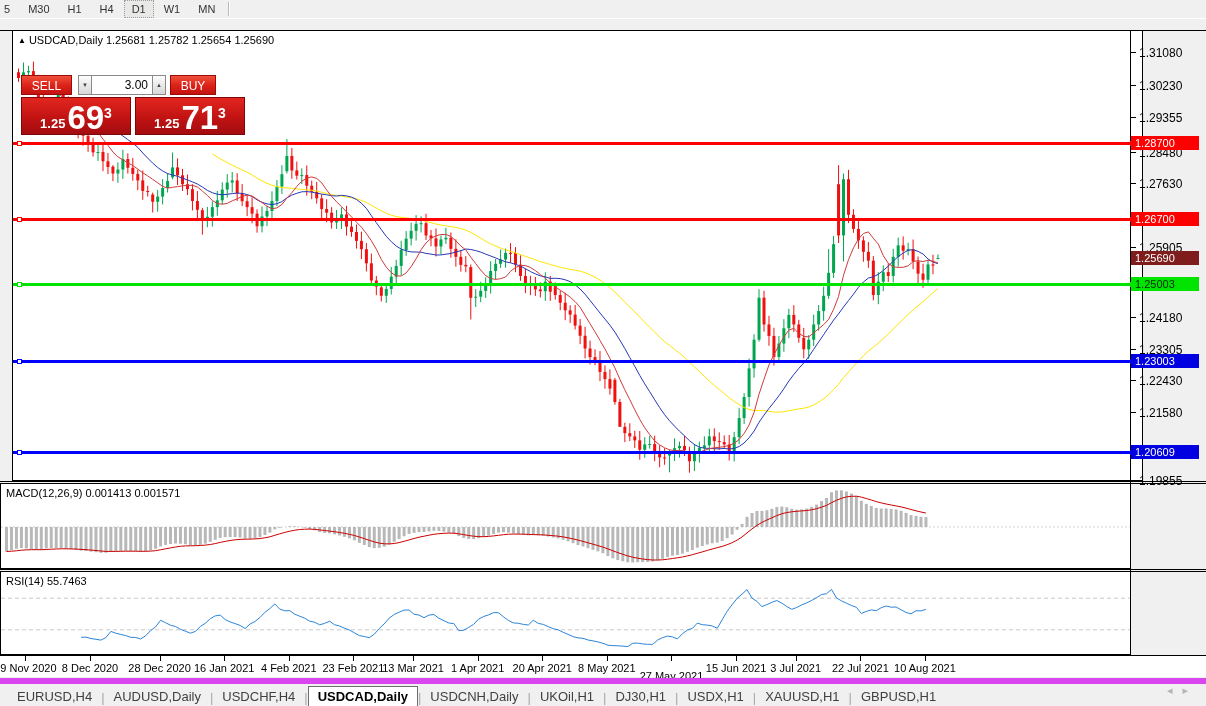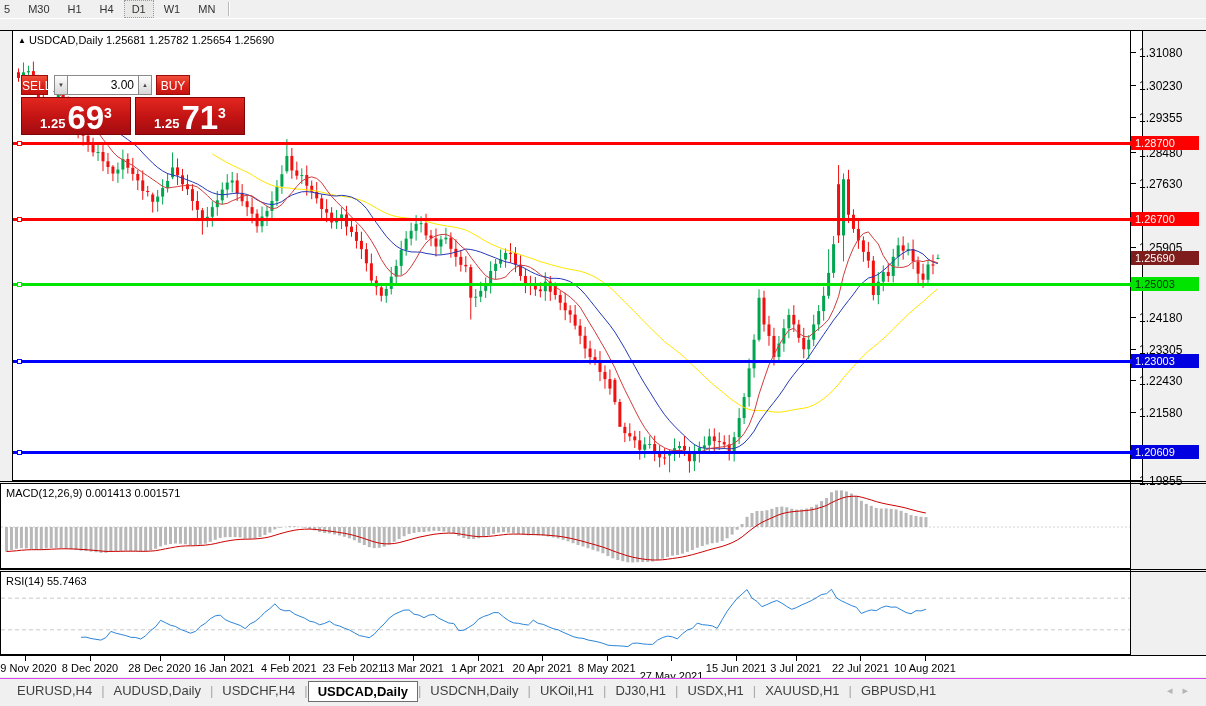--- a/index.html
+++ b/index.html
@@ -29,37 +29,37 @@
   .ytick-line{position:absolute;width:5px;height:1px;background:#000;left:1131px;}
   .ytick-label{position:absolute;left:1139px;font-size:12px;color:#000;white-space:nowrap;}
   .ylabel-box{position:absolute;left:1131px;width:68px;height:14px;line-height:14px;
               font-size:11px;padding-left:4px;box-sizing:border-box;z-index:6;white-space:nowrap;}
   
   #date-area{left:0;top:656px;width:1206px;height:21px;background:#fff;}
   .xtick{position:absolute;top:0;width:1px;height:5px;background:#000;}
   .xlabel{position:absolute;top:6px;font-size:11px;color:#000;transform:translateX(-50%);white-space:nowrap;}
   
   #tabbar{left:0;top:678px;width:1206px;height:28px;background:#f0f0f0;
-          border-top:1px solid #d946ef;display:flex;align-items:flex-start;padding-top:2px;box-sizing:border-box;}
+          border-top:6px solid #d946ef;display:flex;align-items:center;padding-top:2px;box-sizing:border-box;}
   .tab{font-size:13px;color:#404040;padding:2px 9px;white-space:nowrap;}
   .tab.active{background:#fff;border:1px solid #6e6e6e;font-weight:bold;color:#000;}
   .tab-sep{color:#a8a8a8;font-size:13px;padding-top:2px;}
   #tab-scroll{position:absolute;right:8px;top:684px;color:#b5b5b5;font-size:11px;letter-spacing:10px;}
   
   #trade-widget{left:8px;top:44px;width:224px;z-index:8;}
   #trade-row1{display:flex;height:20px;}
   .trade-btn{height:20px;line-height:20px;text-align:center;color:#fff;font-size:12px;
              background:linear-gradient(180deg,#f0503c 0%,#dc241a 50%,#c41310 100%);
              border:1px solid #9b0b08;box-sizing:border-box;}
-  #sell-btn{width:27px;}
-  #buy-btn{width:34px;margin-left:4px;}
+  #sell-btn{width:51px;}
+  #buy-btn{width:46px;margin-left:4px;}
   .spin-btn{width:14px;height:20px;box-sizing:border-box;border:1px solid #8a8a8a;
             background:linear-gradient(180deg,#fdfdfd,#d7d7d7);font-size:6px;color:#444;
             text-align:center;line-height:18px;}
-  #vol-field{width:70px;height:20px;box-sizing:border-box;border-top:1px solid #8a8a8a;border-bottom:1px solid #8a8a8a;
+  #vol-field{width:60px;height:20px;box-sizing:border-box;border-top:1px solid #8a8a8a;border-bottom:1px solid #8a8a8a;
              background:#fff;font-size:12px;color:#000;text-align:right;padding:2px 4px 0 0;}
   #spin-down{margin-left:6px;}
   #trade-row2{display:flex;margin-top:2px;}
   .price-box{width:110px;height:38px;color:#fff;
              background:linear-gradient(180deg,#e2261f 0%,#c11313 55%,#a30c10 100%);
              border:1px solid #7e0606;box-sizing:border-box;
              display:flex;align-items:flex-end;justify-content:center;padding-bottom:3px;}
   #buy-box{margin-left:4px;}
   .p-small{font-size:13px;font-weight:bold;margin-right:2px;line-height:15px;}
   .p-big{font-size:33px;font-weight:bold;line-height:26px;}

